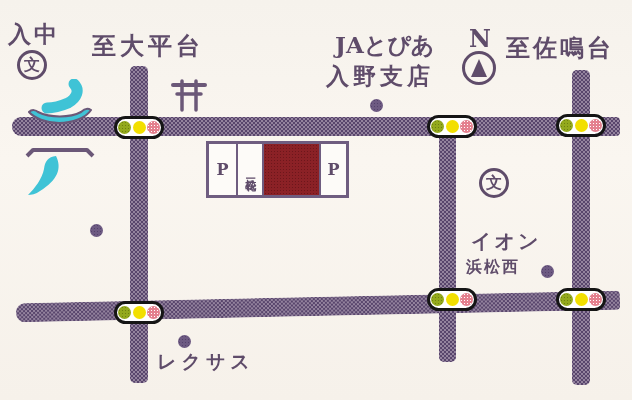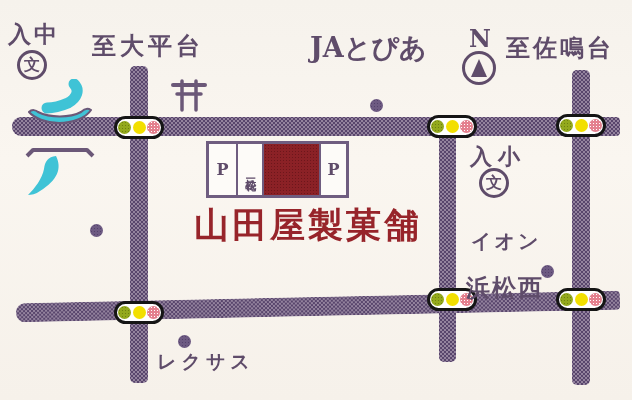--- a/index.html
+++ b/index.html
@@ -124,47 +124,46 @@
     <span class="lamp r"></span>
   </div>
 
   <div class="building">
     <div class="b-sec b-p">P</div>
     <div class="b-sec b-tenant">三松花</div>
     <div class="b-red"></div>
     <div class="b-sec b-p b-p-right">P</div>
   </div>
 
-  <div class="red-lbl" style="left:194px;top:202px;font-size:35px;letter-spacing:3px;">山田屋製菓舗</div>
 
   <div class="lbl" style="left:469px;top:24px;font-size:24px;">N</div>
   <div class="circle-mark compass" style="left:462px;top:51px;">
     <svg width="22" height="22" viewBox="0 0 22 22">
       <polygon points="11,2 3,20 19,20" fill="#5f4c6a"></polygon>
     </svg>
   </div>
 
   <div class="lbl" style="left:8px;top:19px;font-size:23px;letter-spacing:3px;">入中</div>
   <div class="circle-mark" style="left:17px;top:50px;">
     <span>文</span>
   </div>
 
   <div class="lbl" style="left:506px;top:32px;font-size:24px;letter-spacing:3px;">至佐鳴台</div>
   <div class="lbl" style="left:92px;top:30px;font-size:24px;letter-spacing:4px;">至大平台</div>
 
-  <div class="lbl" style="left:310px;top:30px;font-size:27px;text-align:right;">JAとぴあ</div>
+  <div class="lbl" style="left:335px;top:30px;font-size:23px;text-align:right;">JAとぴあ</div>
+  <div class="lbl" style="left:326px;top:61px;font-size:23px;letter-spacing:4px;">入野支店</div>
   <div class="dot" style="left:370px;top:99px;"></div>
 
-  <div class="lbl" style="left:470px;top:142px;font-size:22px;letter-spacing:6px;">入小</div>
   <div class="circle-mark" style="left:479px;top:168px;">
     <span>文</span>
   </div>
 
   <div class="dot" style="left:90px;top:224px;"></div>
 
   <div class="lbl" style="left:471px;top:228px;font-size:20px;letter-spacing:3px;text-align:center;">イオン</div>
-  <div class="lbl" style="left:466px;top:272px;font-size:24px;letter-spacing:2px;">浜松西</div>
+  <div class="lbl" style="left:466px;top:257px;font-size:16px;letter-spacing:2px;">浜松西</div>
   <div class="dot" style="left:541px;top:265px;"></div>
 
   <div class="dot" style="left:178px;top:335px;"></div>
   <div class="lbl" style="left:157px;top:349px;font-size:19px;letter-spacing:5px;">レクサス</div>
 
 </div>
 
 </body></html>

